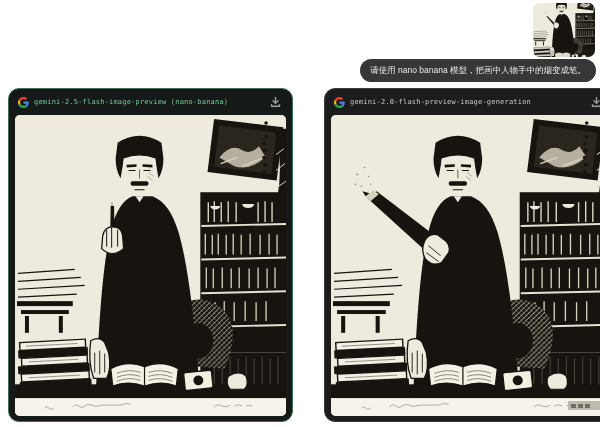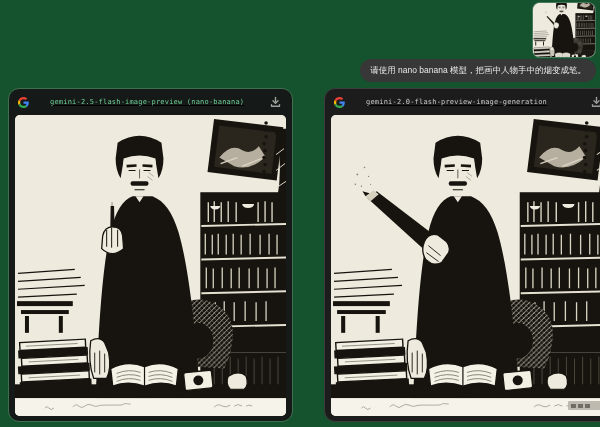--- a/index.html
+++ b/index.html
@@ -1,32 +1,32 @@
 <!DOCTYPE html>
 <html><head>
 <meta charset="utf-8">
 <style>
   html,body{margin:0;padding:0;background:#1c1c1c;}
-  #stage{position:relative;width:600px;height:427px;background:#14532d;overflow:hidden;
+  #stage{position:relative;width:600px;height:427px;background:#ffffff;overflow:hidden;
          font-family:"Liberation Sans","DejaVu Sans",sans-serif;}
 
   
   #attach-thumb{position:absolute;top:3px;right:5px;width:62px;height:54px;border-radius:7px;
     overflow:hidden;background:#eeeadd;box-shadow:0 0 0 1px rgba(255,255,255,.22);cursor:pointer;}
   #attach-thumb svg{width:100%;height:100%;display:block;}
 
   
   #bubble{position:absolute;top:59px;right:4px;background:#373737;color:#e9e9e9;
     font-size:8.5px;line-height:1.25;padding:6px 10px;border-radius:13px;white-space:nowrap;}
 
   
   .panel{position:absolute;top:88px;height:334px;border-radius:11px;box-sizing:border-box;}
   .panel.left{left:8px;width:285px;background:#151917;border:1.5px solid #40704f;}
   .panel.right{left:300px;width:290px;background:#1c1c1c;border:1px solid #3c3c3c;margin-left:24px;}
-  .panel-header{display:flex;align-items:center;gap:21px;height:26px;padding:0 9px;text-decoration:underline;}
+  .panel-header{display:flex;align-items:center;gap:5px;height:26px;padding:0 9px;}
   .model-label{font-family:"DejaVu Sans Mono","Liberation Mono",monospace;font-size:7px;
     letter-spacing:.2px;white-space:nowrap;overflow:hidden;}
   .panel.left .model-label{color:#6fd096;}
   .panel.right .model-label{color:#c9c9c9;}
   .dl-btn{margin-left:auto;background:none;border:none;padding:2px;cursor:pointer;line-height:0;}
   .g-badge{line-height:0;}
   .panel-img{position:absolute;left:6px;right:6px;top:26px;bottom:5px;border-radius:5px;
     overflow:hidden;background:#eeeadd;}
   .panel-img svg.scene{width:100%;height:100%;display:block;}
 

